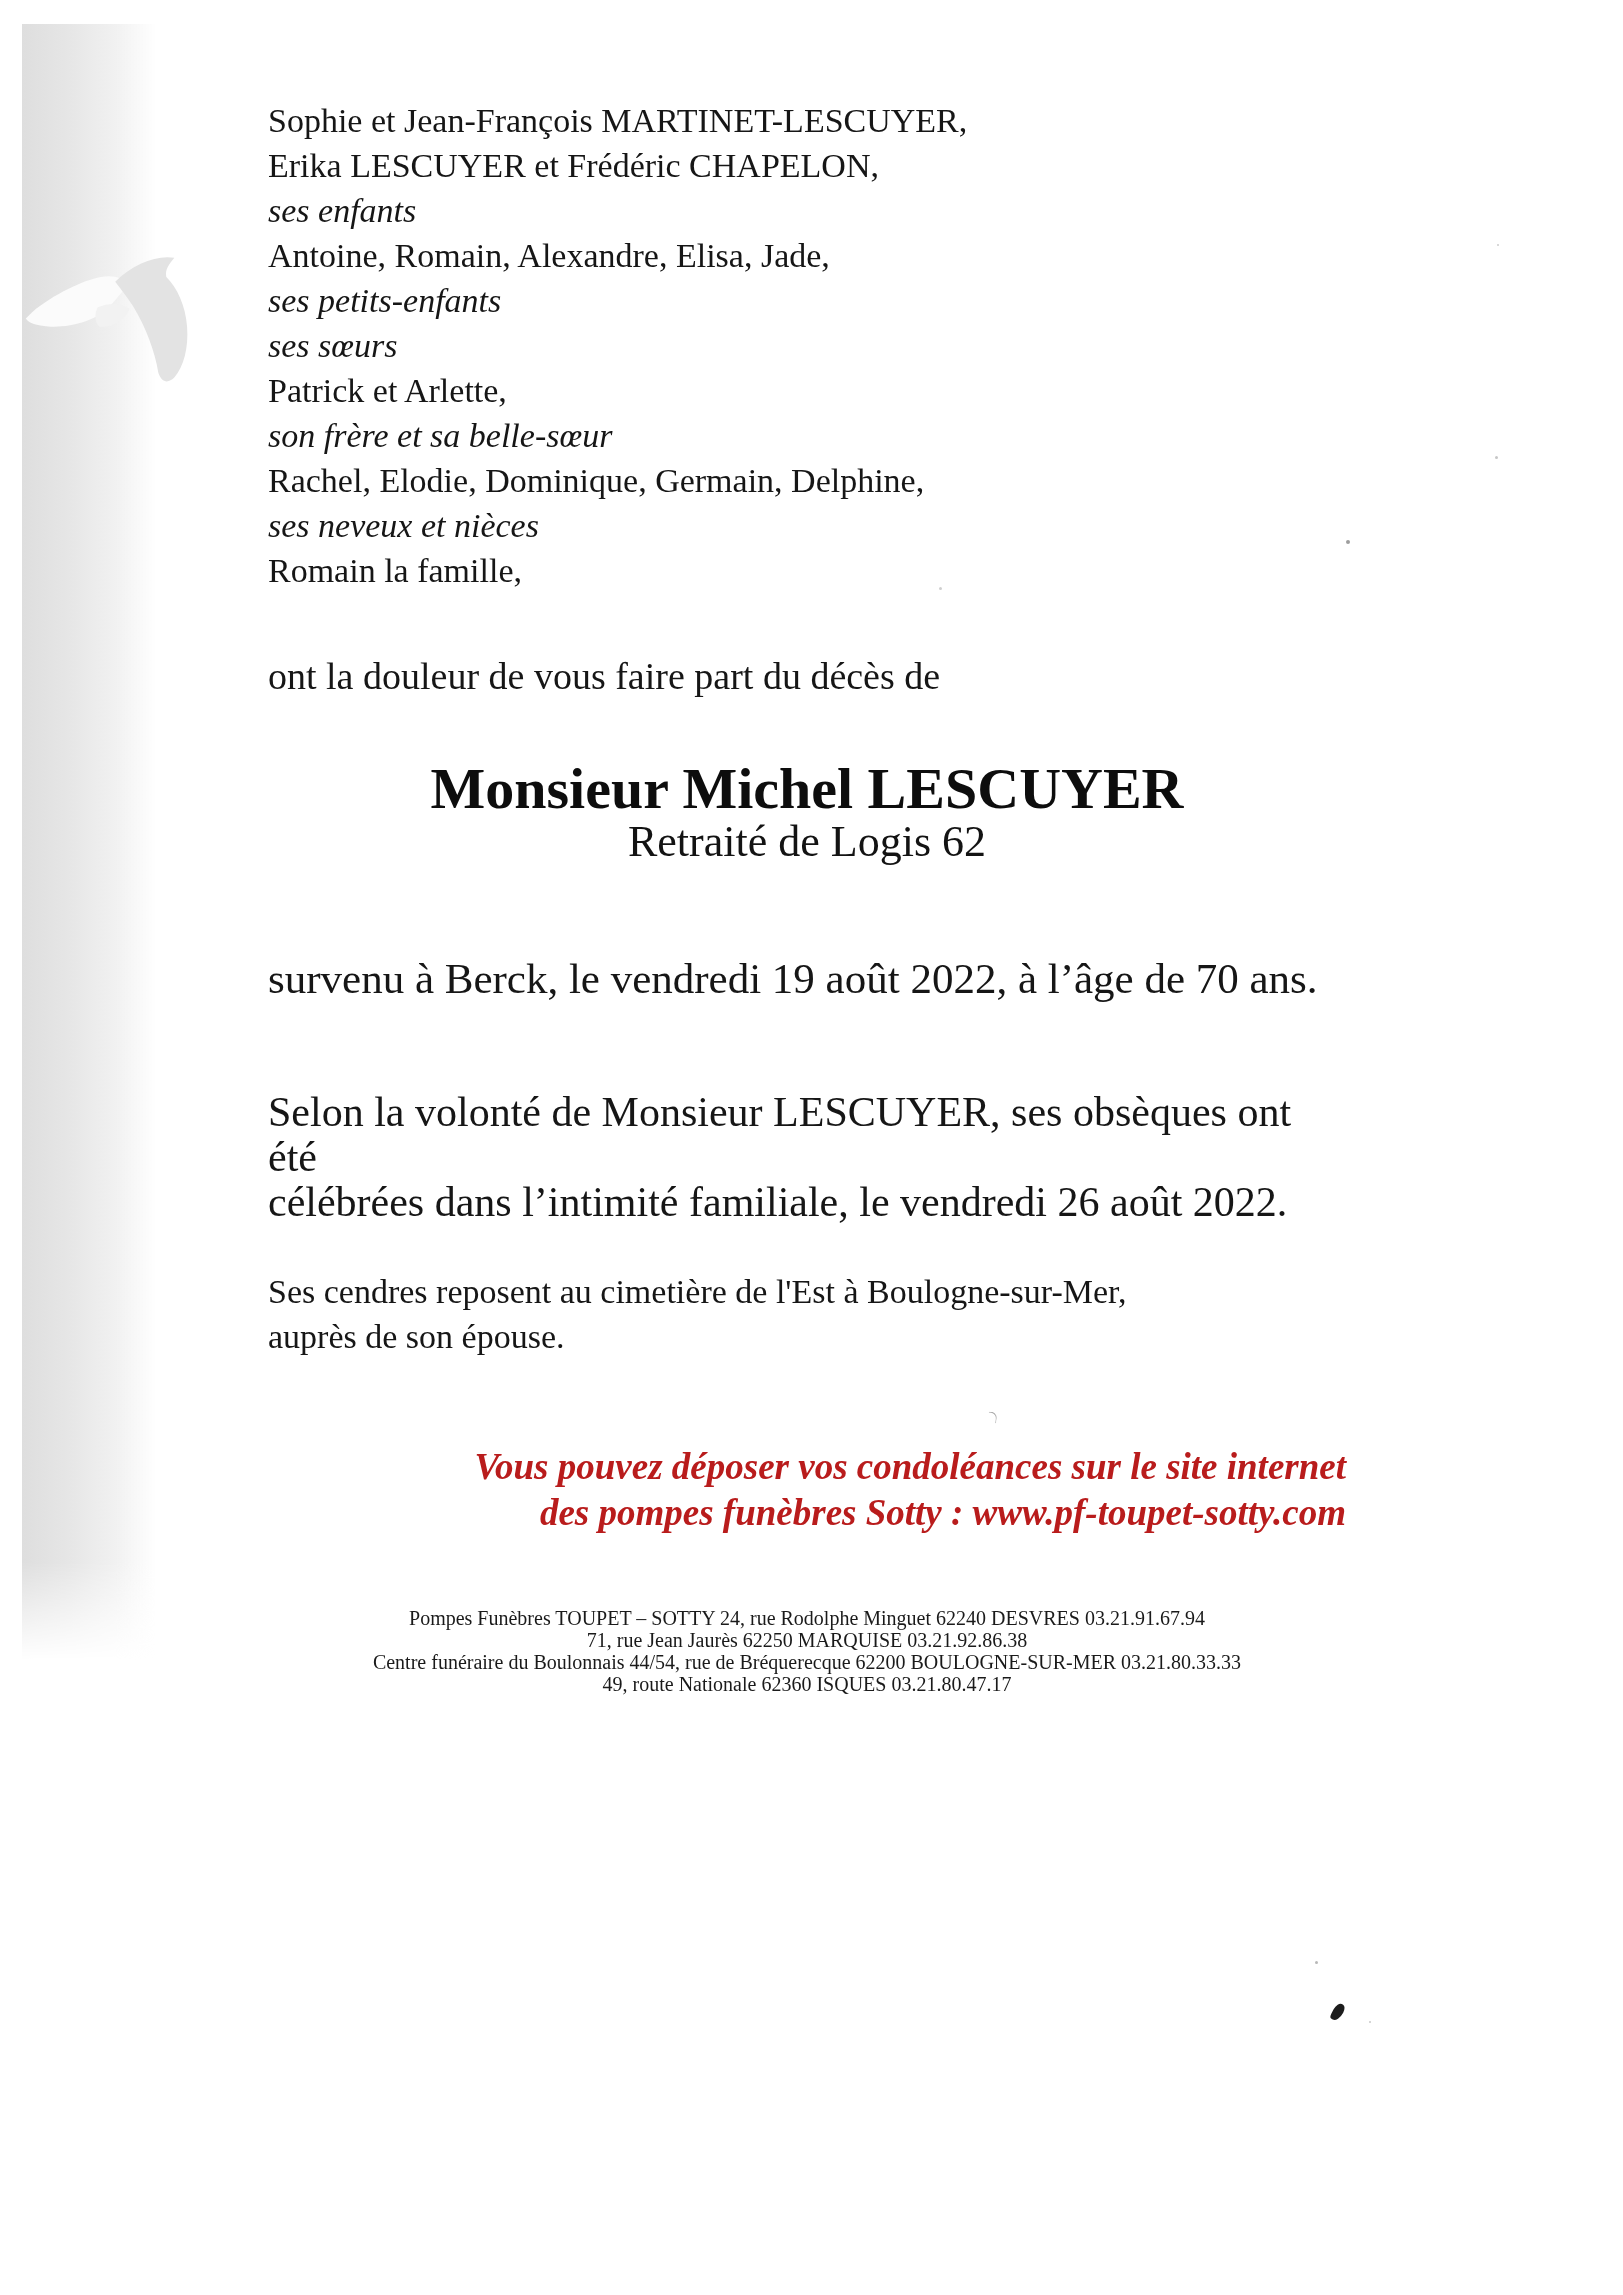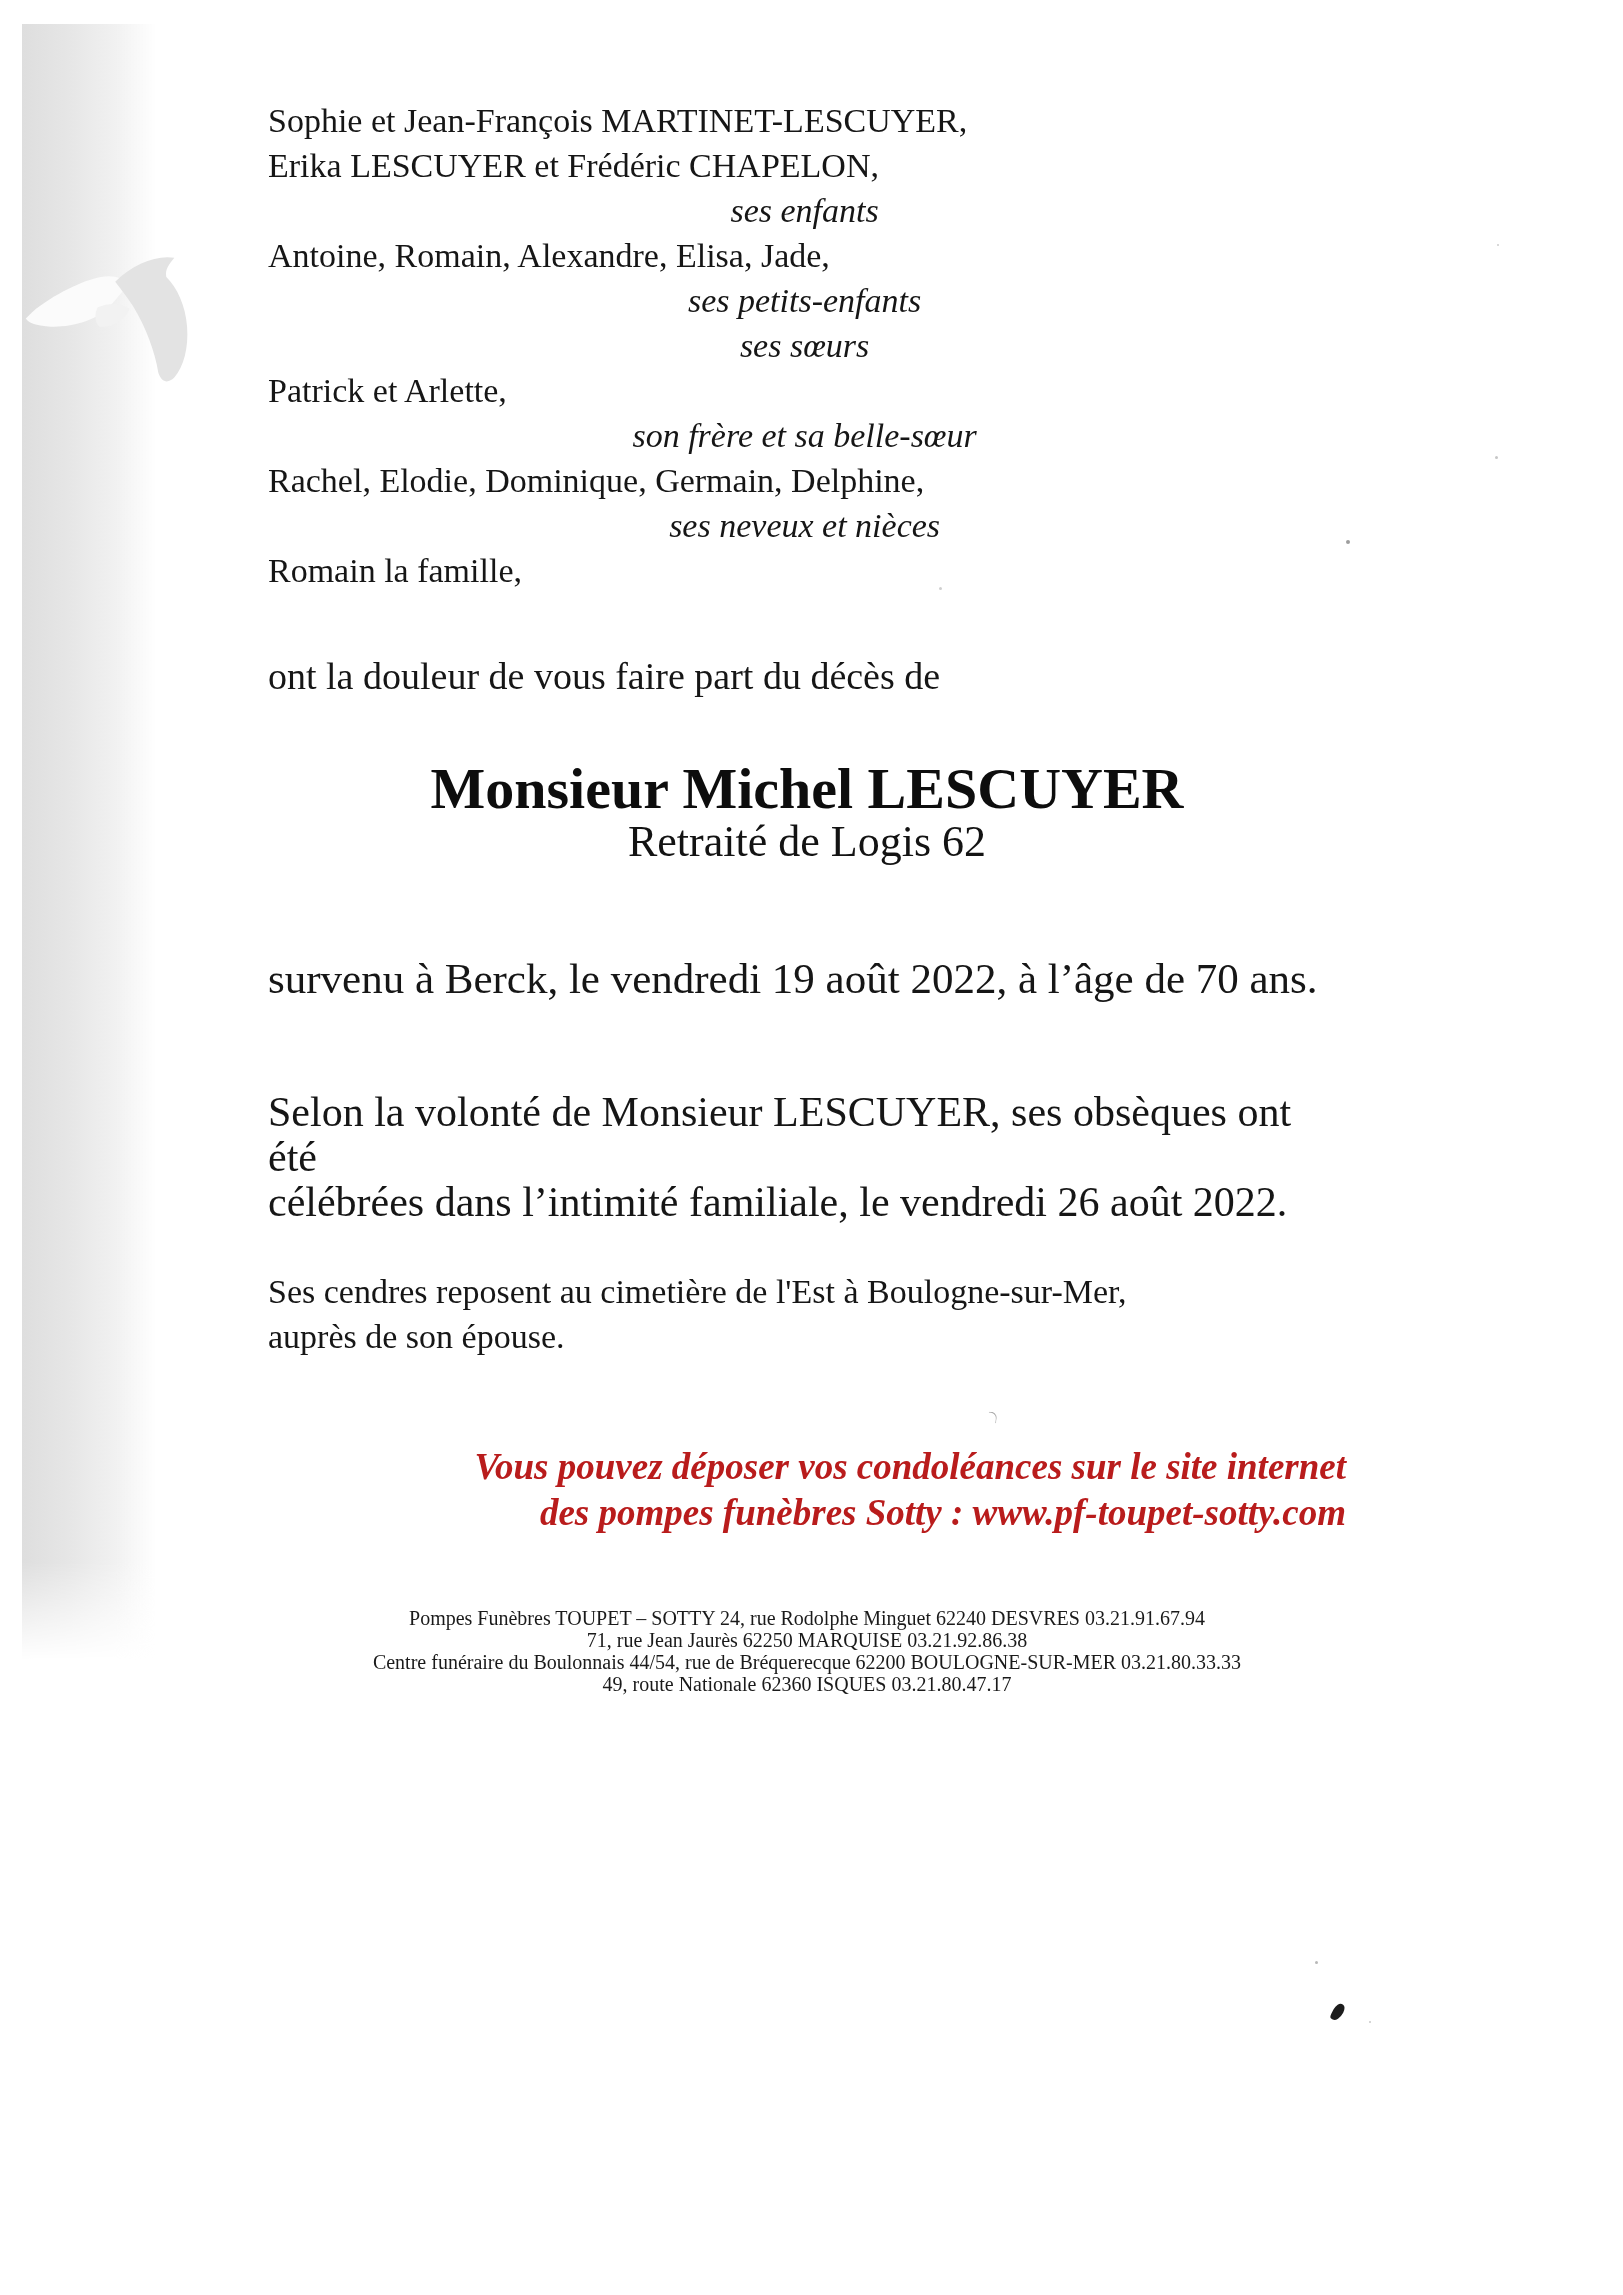--- a/index.html
+++ b/index.html
@@ -47,21 +47,21 @@
 
   .block { position: absolute; left: 0; width: 100%; }
 
   .family { top: 70px; margin-top: 28px; }
   .family-line {
     font-size: 34px;
     line-height: 45px;
     white-space: nowrap;
   }
   .family-line.relation {
-    text-align: center;
+    text-align: left;
     font-style: italic;
     padding-right: 4.8px;
     box-sizing: border-box;
   }
 
   .intro { top: 655px; font-size: 38px; line-height: 43px; }
 
   .deceased-name {
     top: 753px;
     text-align: center;

